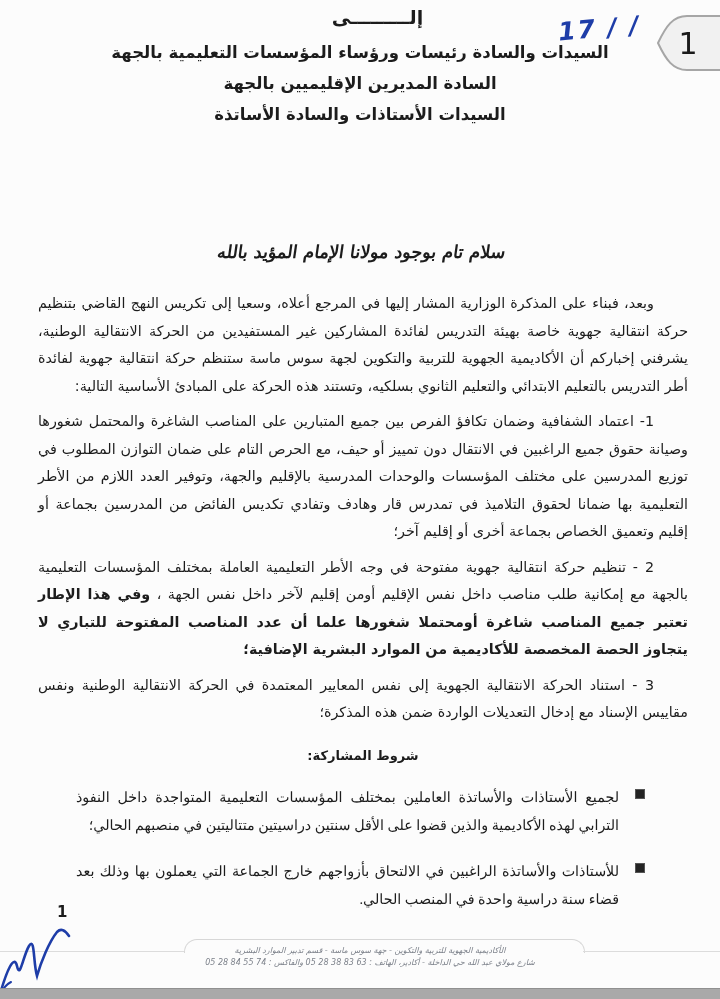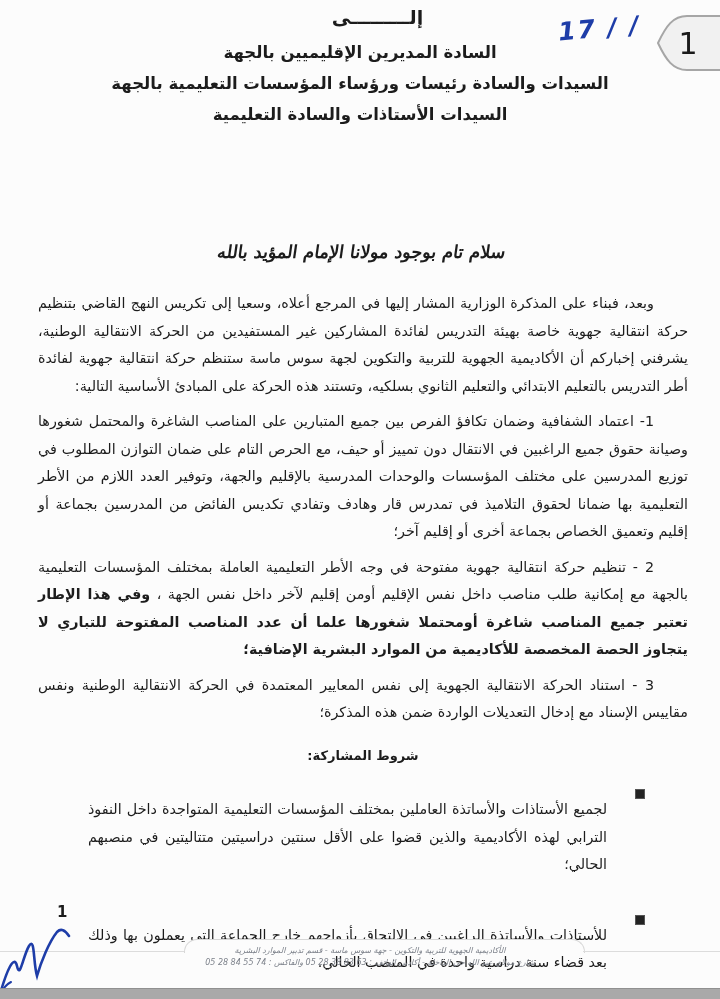--- a/index.html
+++ b/index.html
@@ -33,21 +33,21 @@
   .content {
     position:absolute; top:282px; right:24px; left:30px;
     font-size:14.3px; line-height:27.5px; text-align:justify;
   }
   p.para { margin:8px; }
   .indent { text-indent:34px; }
   .b { font-weight:bold; }
   .cond-title { text-align:center; font-size:13px; font-weight:bold; margin:15px 0 7px 0; }
   .bullet { display:flex; gap:13px; margin:11px 52px 0 42px; }
   .sq { flex:none; width:8px; height:8px; background:#232323; outline:1px solid #555; margin-top:10px; }
-  .bullet p { margin:16px; }
+  .bullet p { margin:4px;font-family:Liberation Serif, serif; }
   
   .pagenum { position:absolute; top:903px; left:57px; font-size:15px; font-weight:bold; }
   .footer { position:absolute; top:936px; left:0; right:0; height:54px;font-style:italic; }
   .f-line-left  { position:absolute; top:15px; left:0;  width:185px; border-top:1.5px solid #dcdcdc; }
   .f-line-right { position:absolute; top:15px; left:583px; right:0;  border-top:1.5px solid #dcdcdc; }
   .f-tab {
     position:absolute; top:3px; left:184px; width:399px; height:13px;
     border:1.5px solid #d7d7d7; border-bottom:none; border-radius:13px 13px 0 0;
     background:#fcfcfc;
   }
@@ -68,23 +68,23 @@
 
   <div class="hw-ref">17 / /</div>
 
   <svg class="badge" width="100" height="66" viewBox="0 0 100 66">
     <path d="M12,33 C20,16 27,6 41,6 L84,6 Q95,6 95,17 L95,49 Q95,60 84,60 L41,60 C27,60 20,50 12,33 Z" fill="#f1f1f1" stroke="#a6a6a6" stroke-width="2"></path>
     <text x="42" y="44" text-anchor="middle" font-size="30" fill="#1a1a1a">1</text>
   </svg>
 
   <div class="head">
     <div class="to">إلـــــــــى</div>
+    <div class="rcpt">السيدات والسادة رئيسات ورؤساء المؤسسات التعليمية بالجهة</div>
     <div class="rcpt">السادة المديرين الإقليميين بالجهة</div>
-    <div class="rcpt">السيدات والسادة رئيسات ورؤساء المؤسسات التعليمية بالجهة</div>
-    <div class="rcpt">السيدات الأستاذات والسادة التعليمية</div>
+    <div class="rcpt">السيدات الأستاذات والسادة الأساتذة</div>
   </div>
 
 
   <div class="greeting">سلام تام بوجود مولانا الإمام المؤيد بالله</div>
 
   <div class="content">
     <p class="para indent">وبعد، فبناء على المذكرة الوزارية المشار إليها في المرجع أعلاه، وسعيا إلى تكريس النهج القاضي بتنظيم حركة انتقالية جهوية خاصة بهيئة التدريس لفائدة المشاركين غير المستفيدين من الحركة الانتقالية الوطنية، يشرفني إخباركم أن الأكاديمية الجهوية للتربية والتكوين لجهة سوس ماسة ستنظم حركة انتقالية جهوية لفائدة أطر التدريس بالتعليم الابتدائي والتعليم الثانوي بسلكيه، وتستند هذه الحركة على المبادئ الأساسية التالية:</p>
     <p class="para indent">1- اعتماد الشفافية وضمان تكافؤ الفرص بين جميع المتبارين على المناصب الشاغرة والمحتمل شغورها وصيانة حقوق جميع الراغبين في الانتقال دون تمييز أو حيف، مع الحرص التام على ضمان التوازن المطلوب في توزيع المدرسين على مختلف المؤسسات والوحدات المدرسية بالإقليم والجهة، وتوفير العدد اللازم من الأطر التعليمية بها ضمانا لحقوق التلاميذ في تمدرس قار وهادف وتفادي تكديس الفائض من المدرسين بجماعة أو إقليم وتعميق الخصاص بجماعة أخرى أو إقليم آخر؛</p>
     <p class="para indent"><span>2 - تنظيم حركة انتقالية جهوية مفتوحة في وجه الأطر التعليمية العاملة بمختلف المؤسسات التعليمية بالجهة مع إمكانية طلب مناصب داخل نفس الإقليم أومن إقليم لآخر داخل نفس الجهة ، </span><span class="b">وفي هذا الإطار تعتبر جميع المناصب شاغرة أومحتملا شغورها علما أن عدد المناصب المفتوحة للتباري لا يتجاوز الحصة المخصصة للأكاديمية من الموارد البشرية الإضافية؛</span></p>
     <p class="para indent">3 - استناد الحركة الانتقالية الجهوية إلى نفس المعايير المعتمدة في الحركة الانتقالية الوطنية ونفس مقاييس الإسناد مع إدخال التعديلات الواردة ضمن هذه المذكرة؛</p>

